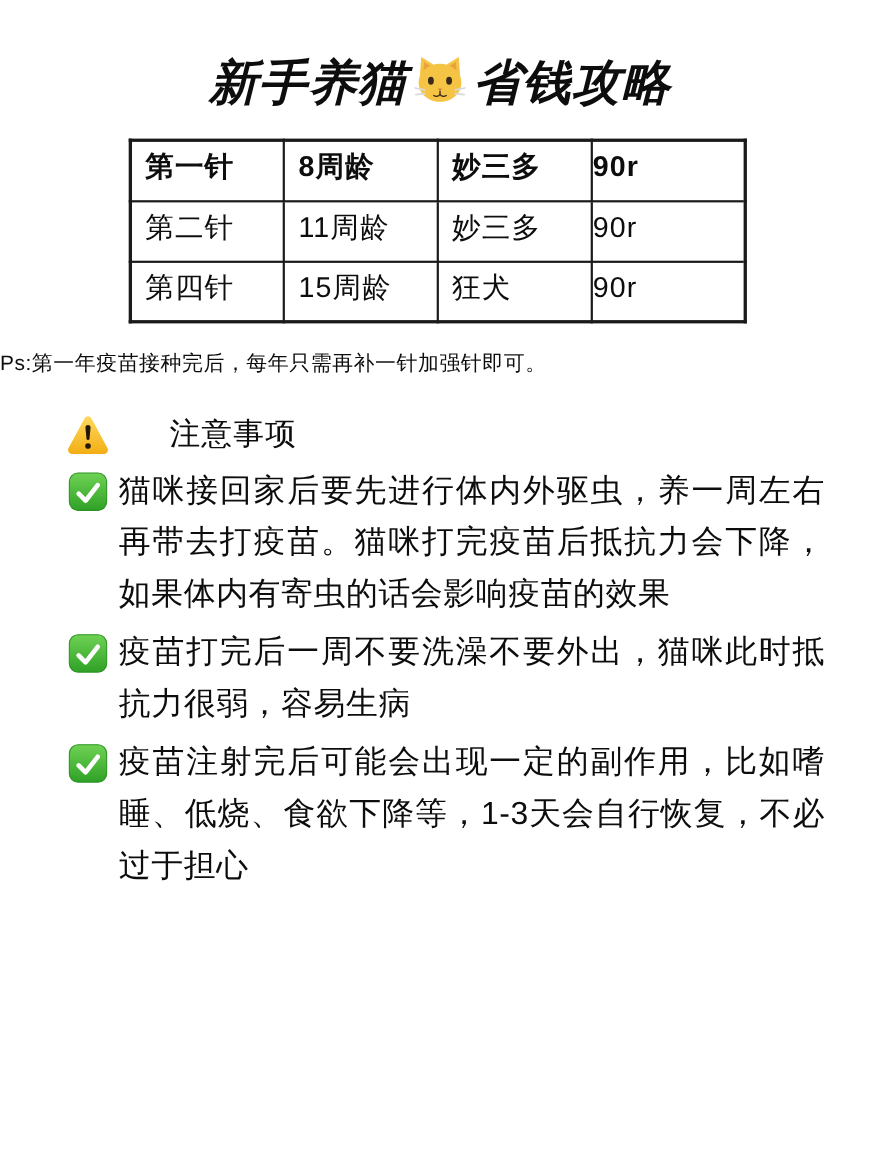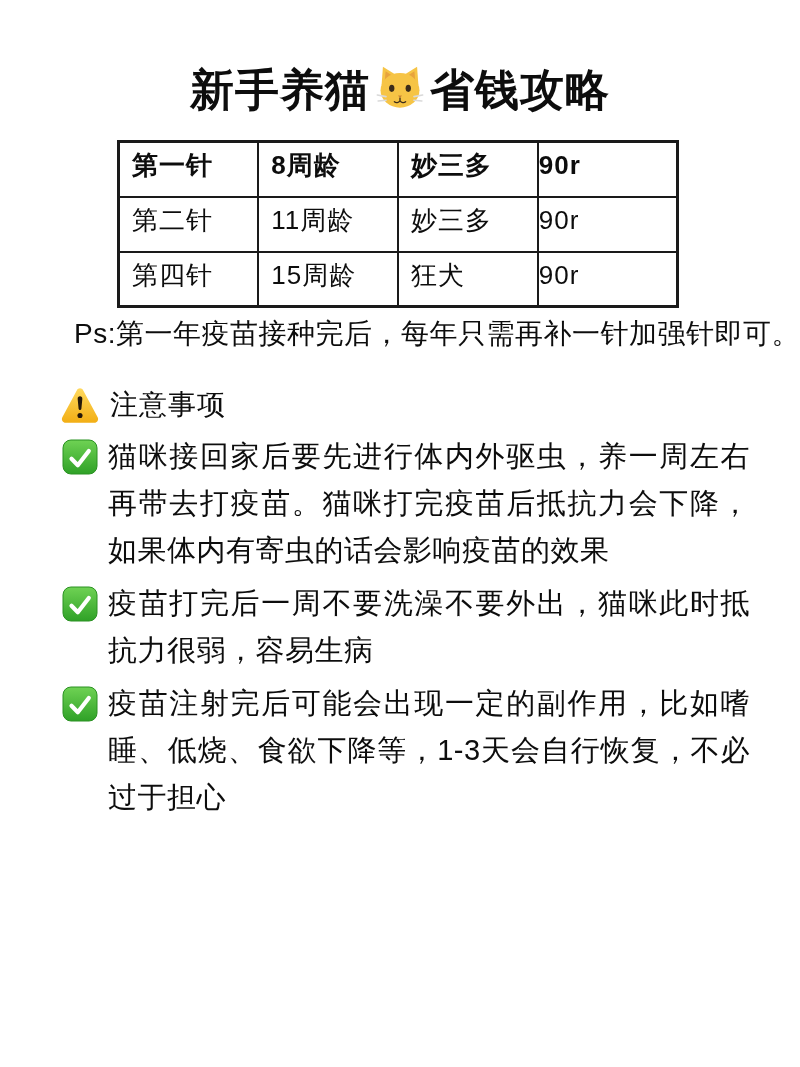--- a/index.html
+++ b/index.html
@@ -7,27 +7,28 @@
     width: 800px; height: 1067px;
     background: #ffffff;
     color: #0d0d0d;
     font-family: "Liberation Sans", "DejaVu Sans", sans-serif;
     overflow: hidden;
   }
   .page { width: 800px; height: 1067px; position: relative; }
 
   
   .title {
-    margin-top: 60px;
+    margin-top: 46px;
     text-align: center;
     font-size: 44px;
     font-weight: 800;
     letter-spacing: 1px;
     line-height: 60px;
     white-space: nowrap;
+    font-style: italic;
   }
   .title .cat-icon {
     display: inline-block;
     width: 48px; height: 48px;
     vertical-align: -6px;
     margin: 0 6px;
   }
   .title .cat-icon svg { width: 100%; height: 100%; }
 
   
@@ -54,34 +55,35 @@
     font-size: 26px;
     line-height: 1.25;
     letter-spacing: 1px;
     white-space: nowrap;
   }
   .vaccine-table td:nth-child(4) { text-align: left; padding-left: 0; }
   .vaccine-table tr.header-row td { font-weight: 700; }
 
   
   .ps-note {
-    margin-top: 7px;
-    text-align: right;
-    font-size: 28px;
+    margin-top: 23px;
+    text-align: left;
+    font-size: 19px;
     letter-spacing: 0.5px;
     white-space: nowrap;
   }
 
   
   .notes { margin: 32px 50px 0 60px; }
   .notes-header {
     display: flex;
     align-items: center;
     font-size: 28px;
     letter-spacing: 1px;
+    gap: 44px;
   }
   .warn-icon {
     width: 40px; height: 40px;
     margin-right: 10px;
     flex: 0 0 auto;
   }
   .warn-icon svg { width: 100%; height: 100%; }
 
   .notes-list { margin-top: 8px; }
   .note-item {

